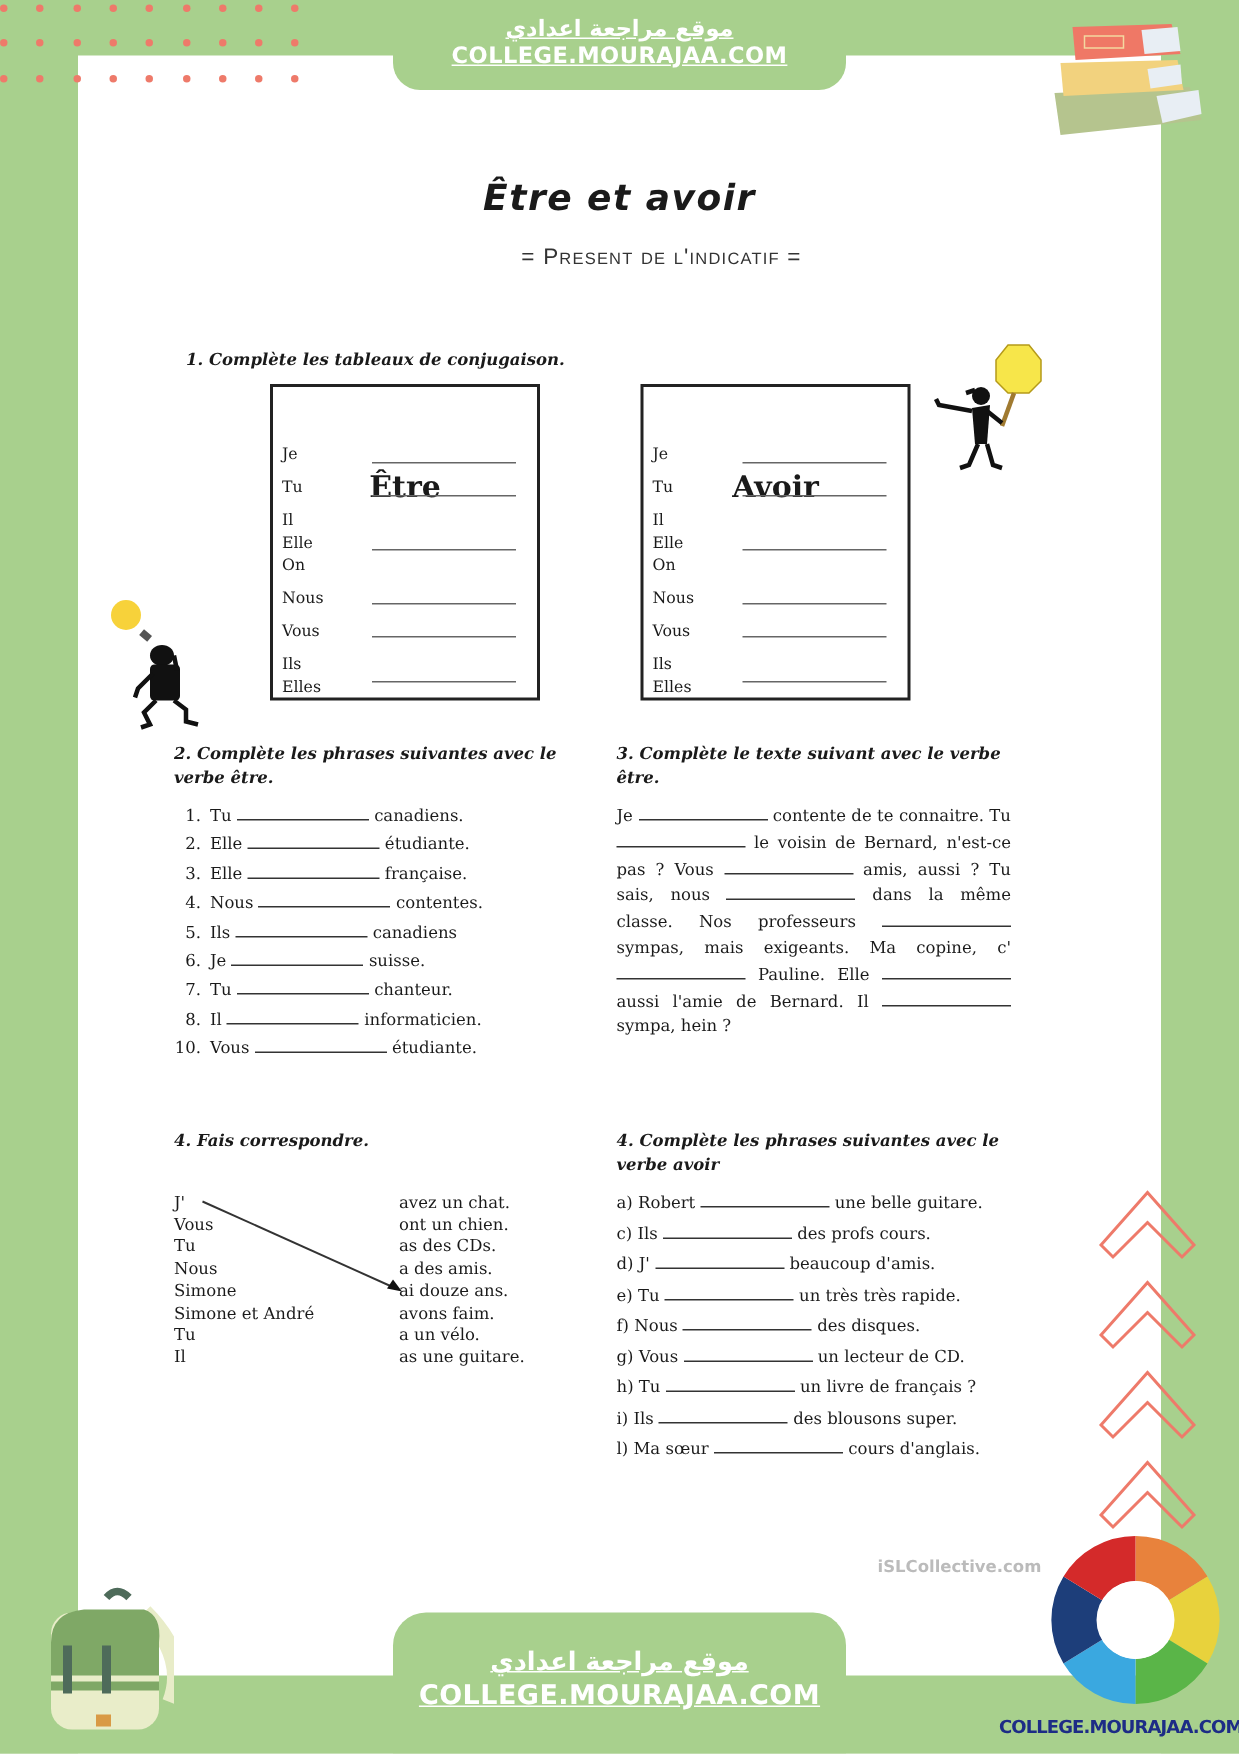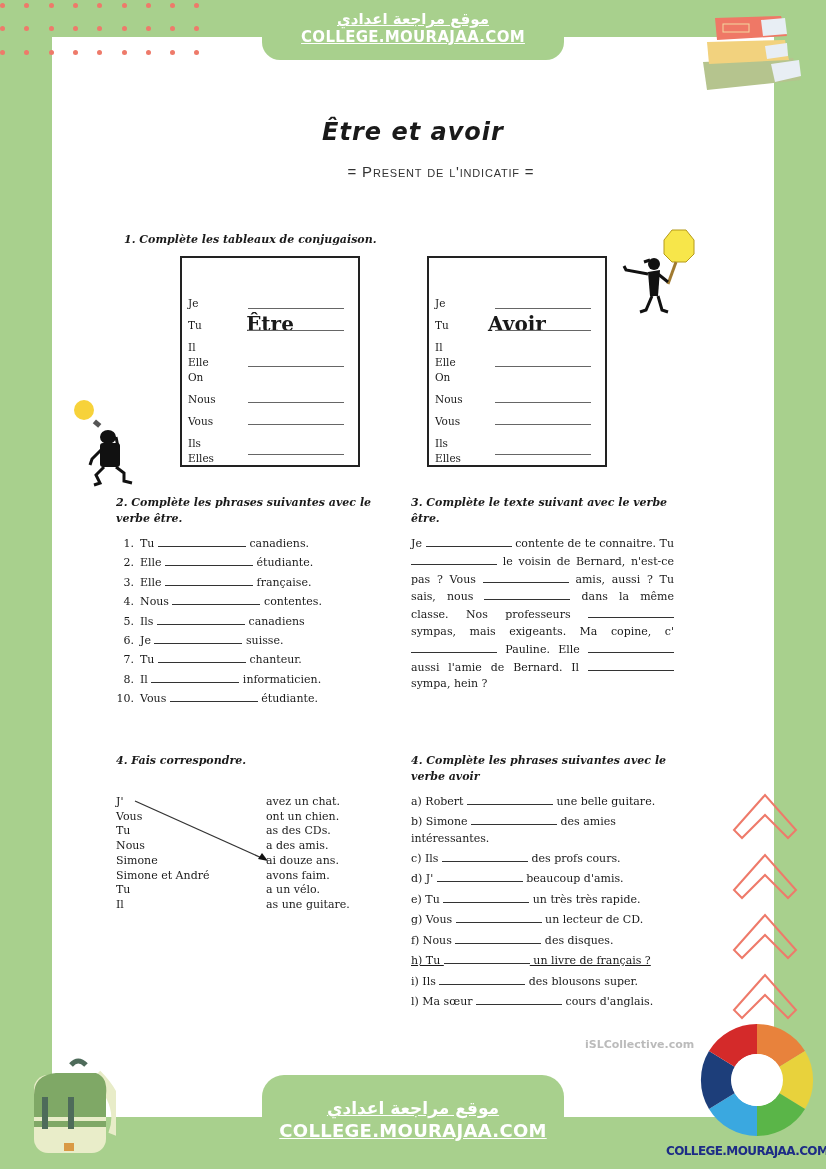--- a/index.html
+++ b/index.html
@@ -231,27 +231,26 @@
     <div>as une guitare.</div>
   </div>
 <svg style="position:absolute;left:130px;top:796px" width="145" height="70" viewBox="0 0 145 70">
   <line x1="5" y1="5" x2="134" y2="63" stroke="#333" stroke-width="1.3"></line>
   <polygon points="138,65 128,63 132,57" fill="#111"></polygon>
 </svg>
 
 <div class="heading" style="left:411px;top:753px;width:263px">4. Complète les phrases suivantes avec le verbe avoir</div>
 <div class="list" style="left:411px;top:792px" id="ex4list">
     <div class="item" style="height: 20.5px; line-height: 20.5px; white-space: nowrap; width: 263px;"><span>a) Robert </span><span class="blank" style="width: 86px;"></span><span> une belle guitare.</span></div>
-    <div class="item" style="height: 36px; line-height: 17px; white-space: normal; width: 263px;"><span>b) Simone </span><span class="blank" style="width: 86px;"></span><span> des amies intéressantes.</span></div>
     <div class="item" style="height: 20.5px; line-height: 20.5px; white-space: nowrap; width: 263px;"><span>c) Ils </span><span class="blank" style="width: 86px;"></span><span> des profs cours.</span></div>
     <div class="item" style="height: 20.5px; line-height: 20.5px; white-space: nowrap; width: 263px;"><span>d) J' </span><span class="blank" style="width: 86px;"></span><span> beaucoup d'amis.</span></div>
     <div class="item" style="height: 20.5px; line-height: 20.5px; white-space: nowrap; width: 263px;"><span>e) Tu </span><span class="blank" style="width: 86px;"></span><span> un très très rapide.</span></div>
+    <div class="item" style="height: 20.5px; line-height: 20.5px; white-space: nowrap; width: 263px;"><span>f) Nous </span><span class="blank" style="width: 86px;"></span><span> des disques.</span></div>
     <div class="item" style="height: 20.5px; line-height: 20.5px; white-space: nowrap; width: 263px;"><span>g) Vous </span><span class="blank" style="width: 86px;"></span><span> un lecteur de CD.</span></div>
-    <div class="item" style="height: 20.5px; line-height: 20.5px; white-space: nowrap; width: 263px;"><span>f) Nous </span><span class="blank" style="width: 86px;"></span><span> des disques.</span></div>
-    <div class="item" style="height: 20.5px; line-height: 20.5px; white-space: nowrap; width: 263px; text-decoration: underline;"><span>h) Tu </span><span class="blank" style="width: 86px;"></span><span> un livre de français ?</span></div>
+    <div class="item" style="height: 20.5px; line-height: 20.5px; white-space: nowrap; width: 263px;"><span>h) Tu </span><span class="blank" style="width: 86px;"></span><span> un livre de français ?</span></div>
     <div class="item" style="height: 20.5px; line-height: 20.5px; white-space: nowrap; width: 263px;"><span>i) Ils </span><span class="blank" style="width: 86px;"></span><span> des blousons super.</span></div>
     <div class="item" style="height: 20.5px; line-height: 20.5px; white-space: nowrap; width: 263px;"><span>l) Ma sœur </span><span class="blank" style="width: 86px;"></span><span> cours d'anglais.</span></div>
   </div>
 
 <div class="isl">iSLCollective.com</div>
 
 <svg class="chevrons" width="70" height="240" viewBox="0 0 70 240">
   <g fill="none" stroke="#ee7a6a" stroke-width="2">
     <path d="M4 40 L35 5 L66 40 L58 48 L35 25 L12 48 Z"></path>
     <path d="M4 100 L35 65 L66 100 L58 108 L35 85 L12 108 Z"></path>

